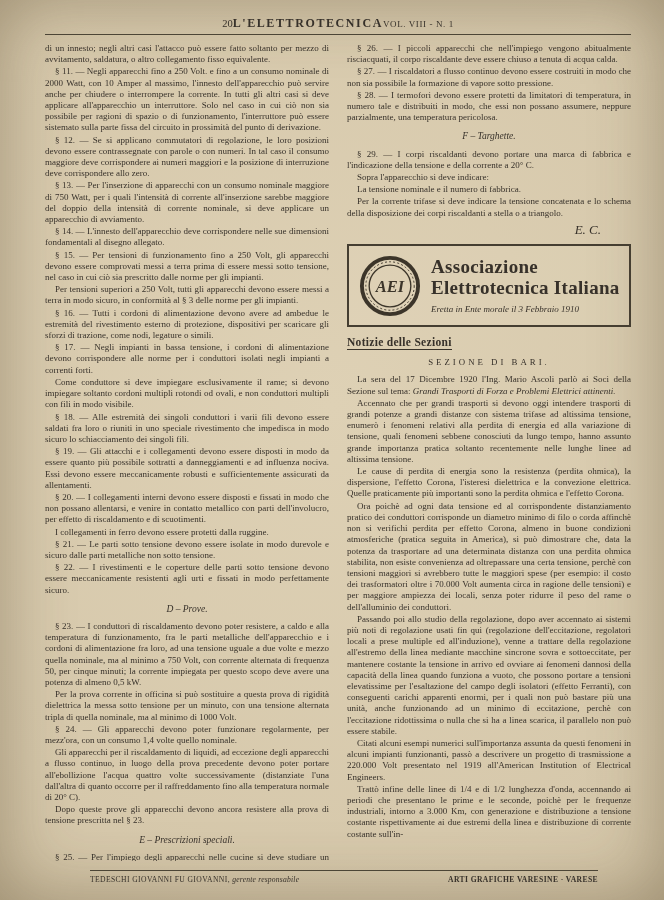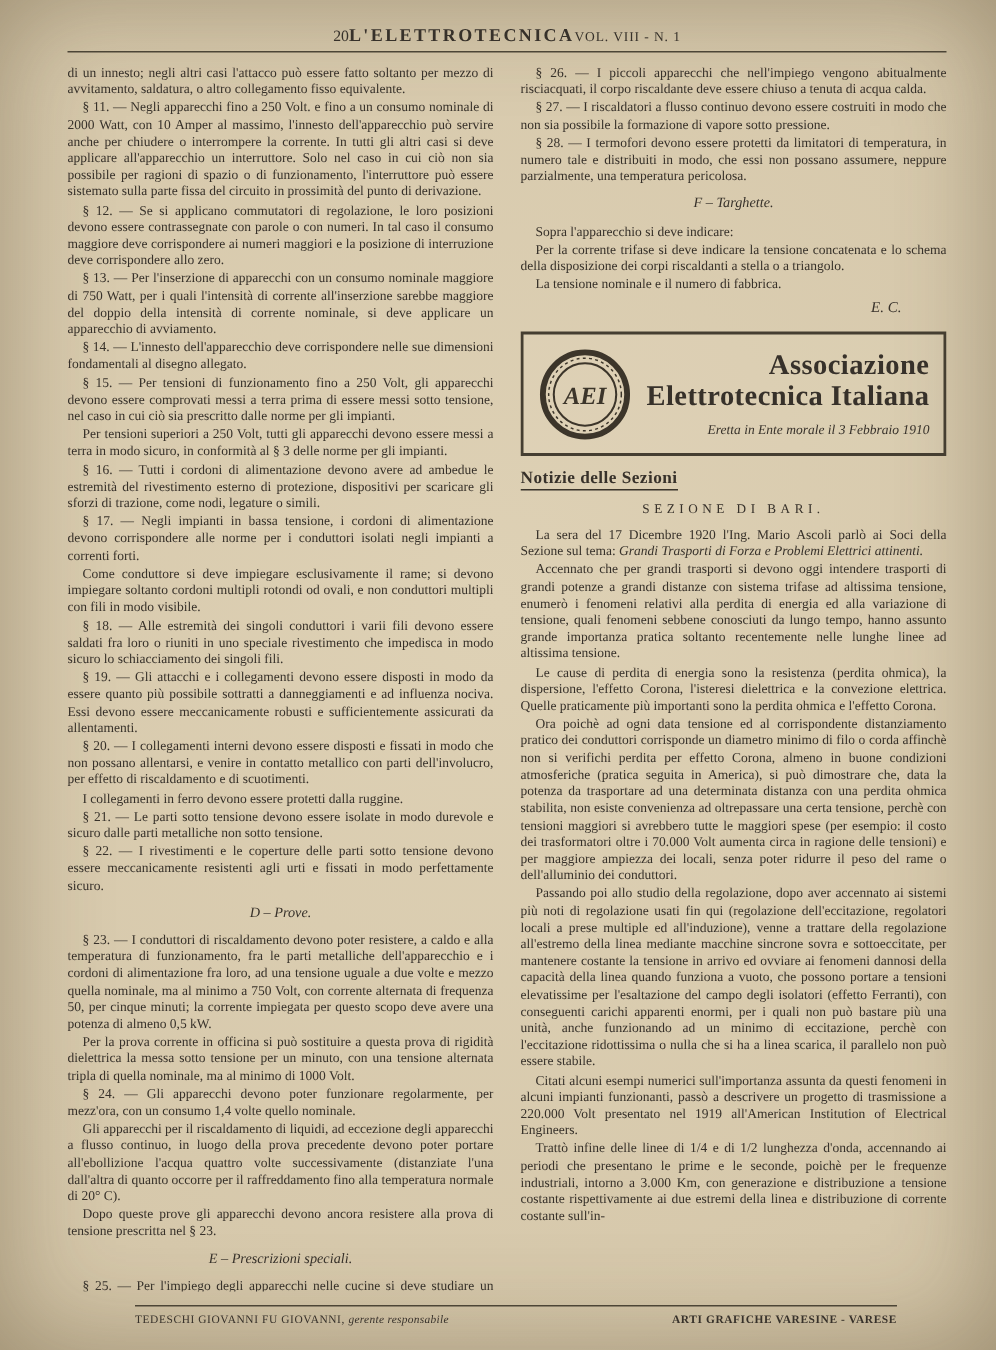--- a/index.html
+++ b/index.html
@@ -21,26 +21,26 @@
   .m-title { font-weight: bold; letter-spacing: 1.6px; font-size: 12px; }
   .m-issue { font-size: 9px; letter-spacing: .6px; }
   .m-rule  { border-bottom: 1.2px solid #4c4536; margin-top: 3px; }
 
   .cols { display: flex; gap: 18px; margin-top: 8px; height: 818px; overflow: hidden; }
   .col  { flex: 1 1 0; min-width: 0; text-align: justify; font-size: 9px; line-height: 11.2px; overflow: hidden; }
 
   .para { margin: 0 0 1px; text-indent: 10px; }
   .para.noind { text-indent: 0; }
   .sec-head { text-align: center; font-style: italic; font-size: 9.5px; margin: 8px 0 6px; text-indent: 0; }
-  .sig { text-align: right; font-style: italic; padding-right: 30px; margin: 5px 0 9px; font-size: 10px; }
+  .sig { text-align: right; font-style: italic; padding-right: 30px; margin: 5px 0 9px; font-size: 13px; }
 
   .aei-box { border: 2px solid #453e31; margin: 2px 0 10px; padding: 9px 10px 8px;
              display: flex; align-items: center; gap: 10px; background: rgba(255,250,235,.06); }
   .aei-logo { flex: 0 0 auto; width: 62px; height: 62px; }
-  .aei-text { flex: 1; text-align: right; }
+  .aei-text { flex: 1; text-align: left; }
   .aei-line { font-weight: bold; font-size: 19px; line-height: 21px; letter-spacing: .3px; white-space: nowrap; }
   .aei-sub  { font-style: italic; font-size: 9px; margin-top: 6px; }
 
   .notizie-wrap { margin: 4px 0 7px; }
   .notizie { display: inline-block; font-weight: bold; font-size: 11.5px; letter-spacing: .3px;
              border-bottom: 1.6px solid #39332a; padding-bottom: 1px; }
   .sezione { text-align: center; font-size: 8.8px; letter-spacing: 3px; margin: 2px 0 6px; }
 
   .footer { position: absolute; left: 45px; right: 33px; bottom: 8px;
             border-top: 1.2px solid #4c4536; padding-top: 4px;
@@ -88,23 +88,24 @@
         <p class="para">Dopo queste prove gli apparecchi devono ancora resistere alla prova di tensione prescritta nel § 23.</p>
         <p class="sec-head">E – Prescrizioni speciali.</p>
         <p class="para">§ 25. — Per l'impiego degli apparecchi nelle cucine si deve studiare un attacco senza cordone e di facile manovra.</p>
       </div>
 
       <div class="col">
         <p class="para">§ 26. — I piccoli apparecchi che nell'impiego vengono abitualmente risciacquati, il corpo riscaldante deve essere chiuso a tenuta di acqua calda.</p>
         <p class="para">§ 27. — I riscaldatori a flusso continuo devono essere costruiti in modo che non sia possibile la formazione di vapore sotto pressione.</p>
         <p class="para">§ 28. — I termofori devono essere protetti da limitatori di temperatura, in numero tale e distribuiti in modo, che essi non possano assumere, neppure parzialmente, una temperatura pericolosa.</p>
         <p class="sec-head">F – Targhette.</p>
+        <p class="para">§ 29. — I corpi riscaldanti devono portare una marca di fabbrica e l'indicazione della tensione e della corrente a 20° C.</p>
         <p class="para">Sopra l'apparecchio si deve indicare:</p>
+        <p class="para">La tensione nominale e il numero di fabbrica.</p>
         <p class="para">Per la corrente trifase si deve indicare la tensione concatenata e lo schema della disposizione dei corpi riscaldanti a stella o a triangolo.</p>
-        <p class="para">La tensione nominale e il numero di fabbrica.</p>
         <p class="sig">E. C.</p>
 
         <div class="aei-box">
           <div class="aei-logo">
             <svg viewBox="0 0 64 64" width="62" height="62">
               <circle cx="32" cy="32" r="29" fill="none" stroke="#3c352a" stroke-width="4"></circle>
               <circle cx="32" cy="32" r="25" fill="none" stroke="#3c352a" stroke-width="1" stroke-dasharray="2 2.3"></circle>
               <circle cx="32" cy="32" r="21.5" fill="none" stroke="#3c352a" stroke-width="1.4"></circle>
               <text x="32" y="38.5" text-anchor="middle" font-size="17" font-weight="bold" font-style="italic" fill="#3c352a">AEI</text>
             </svg>

